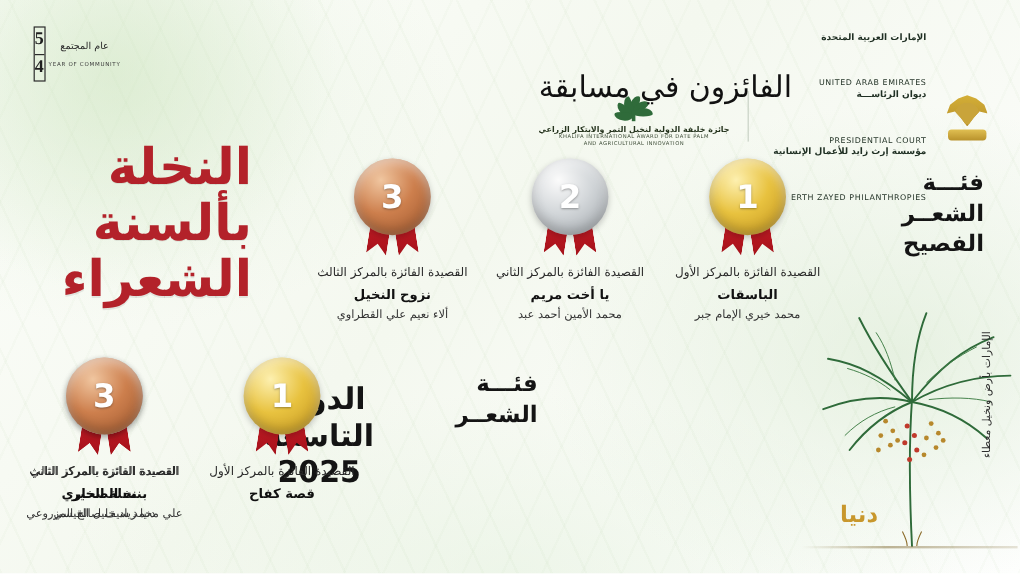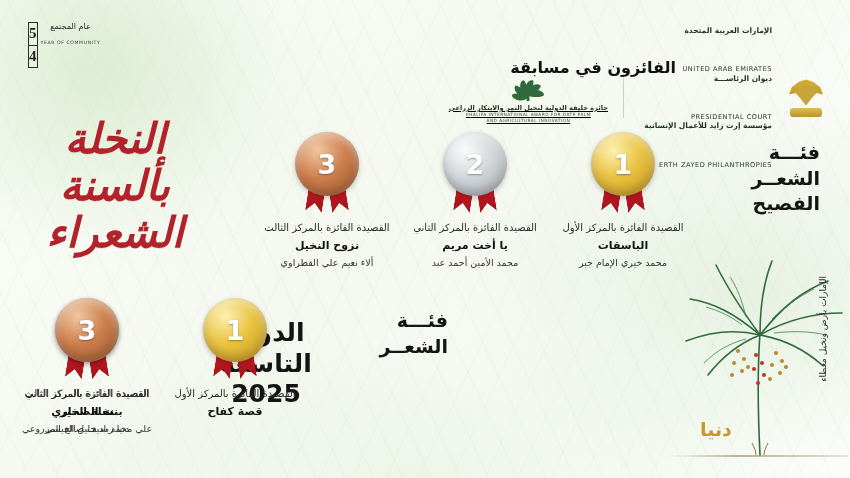--- a/index.html
+++ b/index.html
@@ -66,20 +66,21 @@
     font-size: 15px;
     font-weight: 700;
     color: #1f1f1f;
     font-family: "Liberation Serif", serif;
   }
   .tll-nums span:first-child { border-bottom: 1.2px solid #2b2b2b; }
   .tll-txt {
     flex: 1;
     display: flex;
     flex-direction: column;
+    justify-content: center;
     align-items: center;
     gap: 9px;
     padding: 0 3px;
   }
   .tll-txt .ar {
     font-size: 8px;
     color: #262626;
     white-space: nowrap;
   }
   .tll-txt .en {
@@ -150,21 +151,20 @@
     height: 42px;
     background: #c9d2c5;
     margin: 0 4px;
   }
   .award-logo {
     display: flex;
     flex-direction: column;
     align-items: center;
     gap: 3px;
     max-width: 150px;
-    text-decoration: underline;
   }
   .palm-mark {
     width: 34px;
     height: 30px;
     position: relative;
   }
   .palm-mark .frond {
     position: absolute;
     left: 50%;
     bottom: 4px;
@@ -196,35 +196,33 @@
     font-size: 4.4px;
     color: #3b4a35;
     letter-spacing: 0.4px;
     direction: ltr;
     line-height: 1.35;
   }
 
   
   .headline {
     position: absolute;
-    right: 174px;
+    right: 190px;
     top: 58px;
-    font-size: 16px;
-    font-weight: 700;
+    font-size: 25px;
+    font-weight: 400;
     color: #111;
     white-space: nowrap;
   }
   .title-block {
     position: absolute;
     right: 640px;
     top: 118px;
     width: 190px;
-    text-align: center;
     line-height: 1.02;
-    font-style: italic;
   }
   .title-block .tline {
     font-size: 42px;
     font-weight: 700;
     color: #b3222a;
     letter-spacing: -1px;
     margin-bottom: 4px;
     text-shadow: 0 1px 0 rgba(0,0,0,0.08);
   }
 

